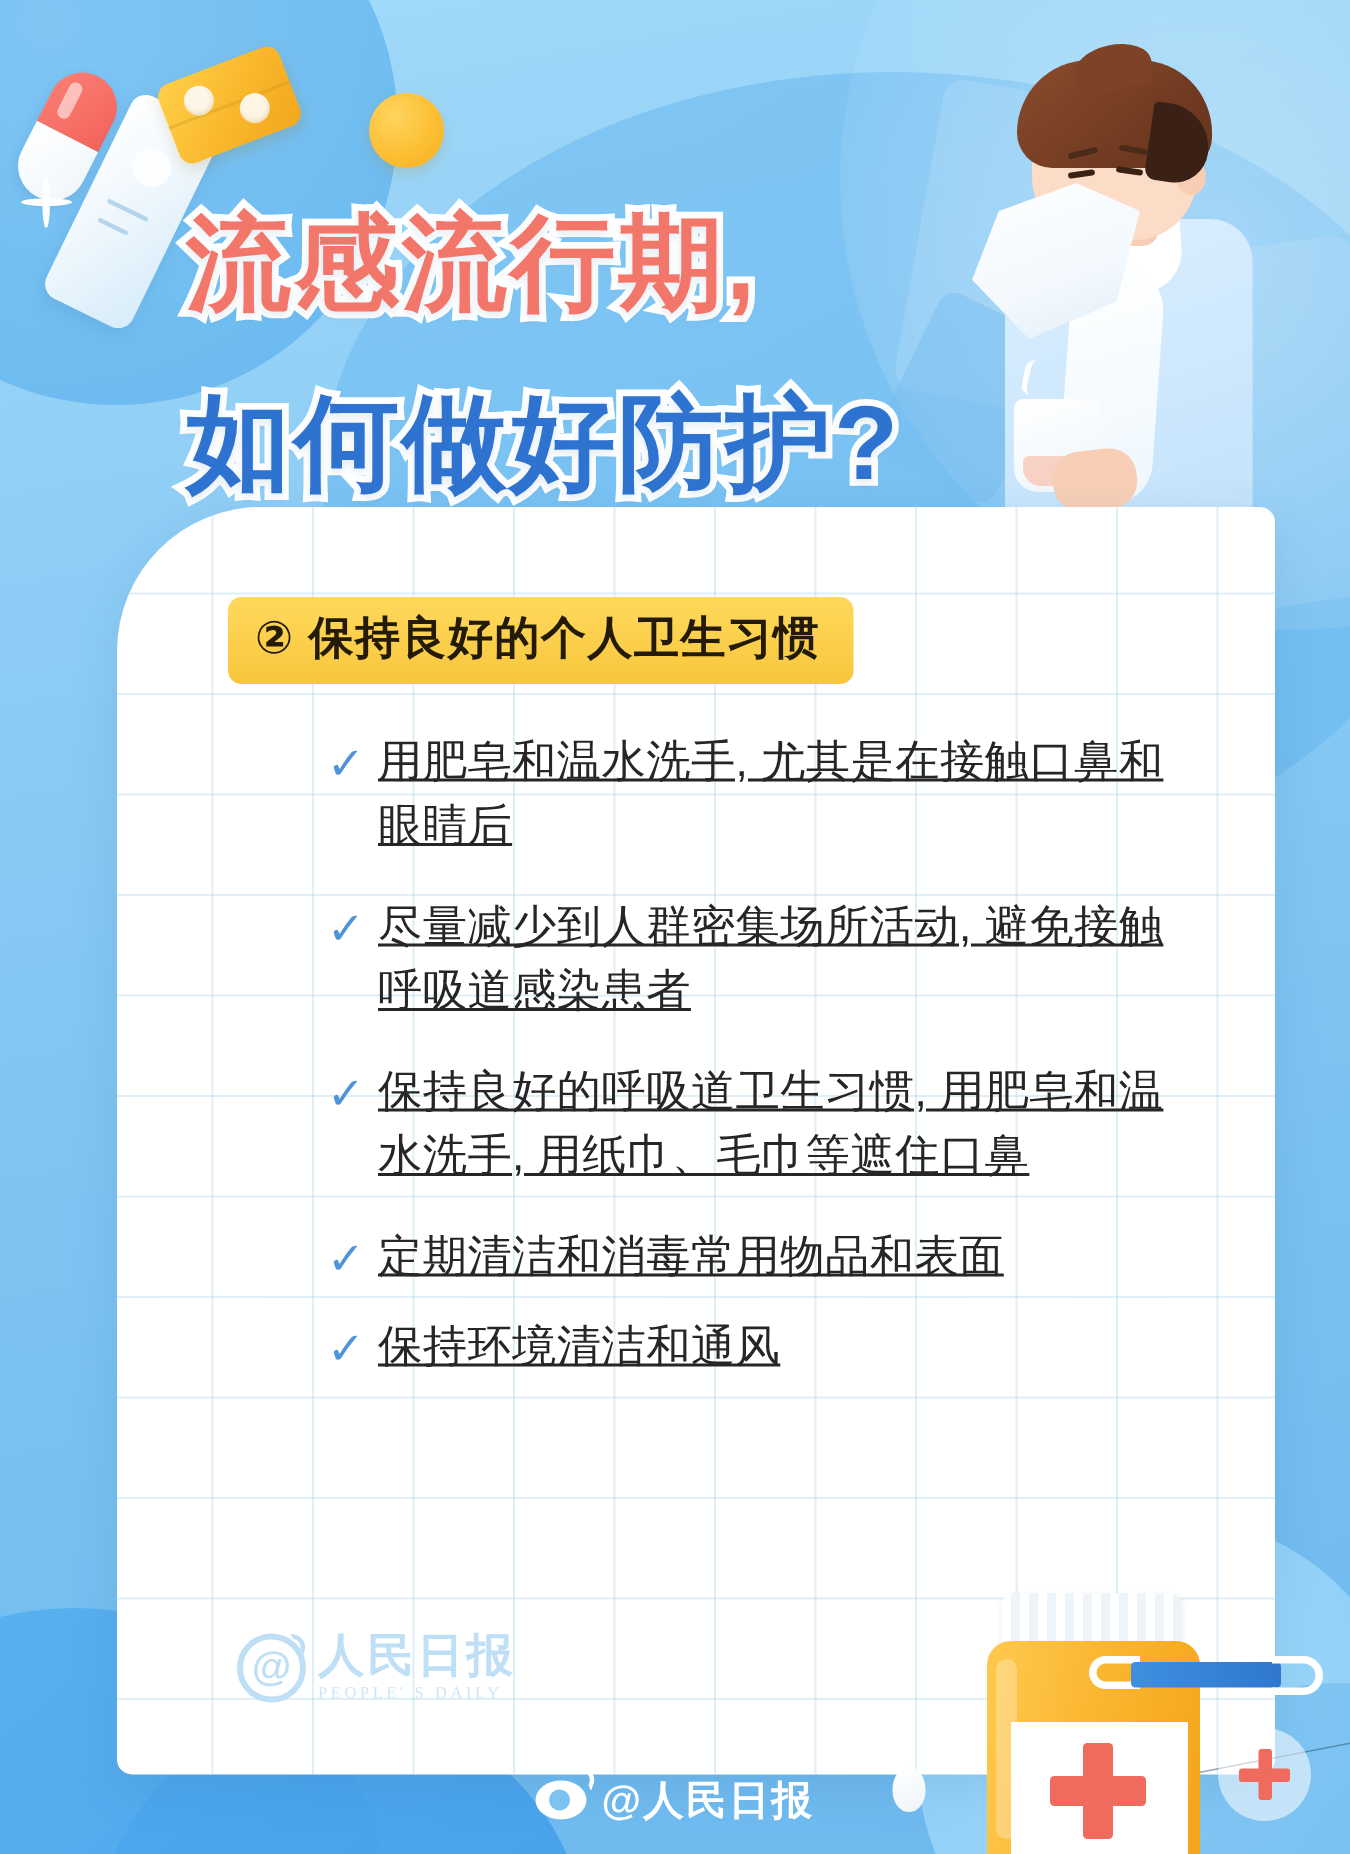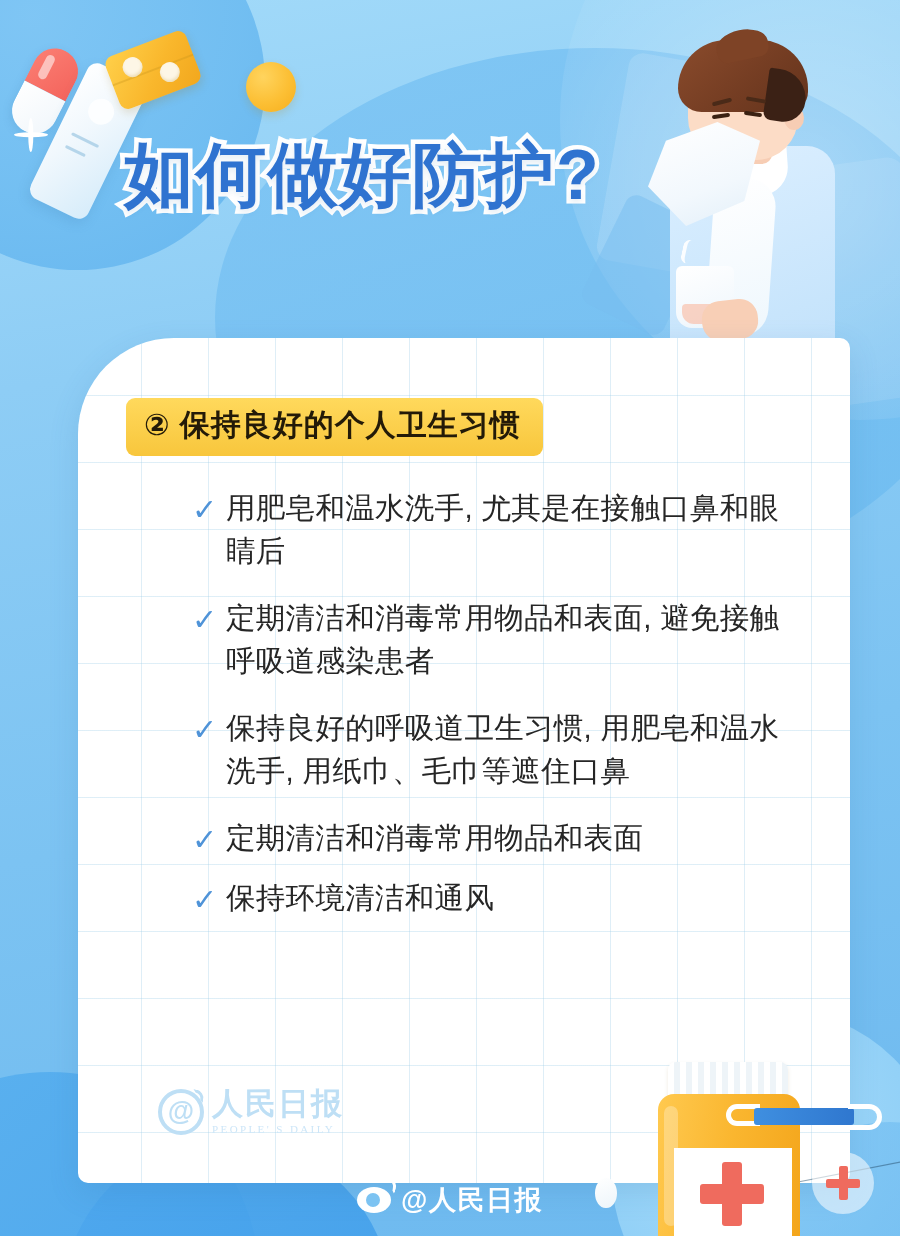--- a/index.html
+++ b/index.html
@@ -211,30 +211,31 @@
   .title-block { position:absolute; left:124px; top:136px; z-index:6; }
   .title-line {
     font-size:70px; font-weight:700; line-height:1.12;
     letter-spacing:2px; white-space:nowrap;
     font-family:"Liberation Sans","DejaVu Sans",sans-serif;
     -webkit-text-stroke:9px #ffffff;
     paint-order:stroke fill;
     text-shadow:0 3px 6px rgba(60,120,170,.14);
   }
   .title-line-1 { color:#f3766a; }
-  .title-line-2 { color:#2f73d0; }
+  .title-line-2 { color:#2f73d0;margin-top:42px; }
 
   
   .card {
     position:absolute; left:78px; top:338px; width:772px; height:845px;
     background:#ffffff;
     border-radius:96px 10px 10px 10px;
     box-shadow:0 10px 30px rgba(50,110,165,.16);
     overflow:hidden;
     z-index:5;
+    padding-left:26px;
   }
   .card-grid {
     position:absolute; inset:0;
     background-image:
       linear-gradient(to right, rgba(160,206,232,.34) 1px, transparent 1px),
       linear-gradient(to bottom, rgba(160,206,232,.34) 1px, transparent 1px);
     background-size:67px 67px;
     background-position:-4px -10px;
     pointer-events:none;
   }
@@ -254,21 +255,21 @@
 
   
   .bullet-row { display:flex; align-items:flex-start; margin-bottom:24px; }
   .bullet-row .chk {
     flex:0 0 auto; width:34px; margin-left:66px; margin-top:2px;
     color:#4f93d8; font-size:30px; font-weight:700; line-height:1.44;
   }
   .bullet-row.tight { margin-bottom:14px; }
   .bullet-row .txt {
     flex:1 1 auto; margin-left:-100px; padding-left:100px;
-    font-size:29.5px; line-height:1.46; color:#262626; letter-spacing:.3px;
+    font-size:29.5px; line-height:1.46; color:#262626; letter-spacing:.3px;text-decoration:underline;
   }
 
   
   .pd-logo {
     position:absolute; left:80px; bottom:48px; display:flex; align-items:center; gap:8px; z-index:3;
   }
   .pd-at {
     width:46px; height:46px; border:4px solid #bedff5; border-radius:50%;
     position:relative;
     display:flex; align-items:center; justify-content:center;
@@ -418,39 +419,40 @@
     <div class="cheek"></div>
     <div class="arm"></div>
     <div class="tissue"></div>
     <div class="steam"></div>
     <div class="cup"></div>
     <div class="cup-liquid"></div>
     <div class="hand"></div>
   </div>
 
   <div class="title-block">
+    <div class="title-line title-line-1">流感流行期,</div>
     <div class="title-line title-line-2">如何做好防护?</div>
   </div>
 
   <div class="card">
     <div class="card-grid"></div>
 
     <div class="card-inner">
       <div class="section-badge">② 保持良好的个人卫生习惯</div>
 
       <div class="bullets">
 
         <div class="bullet-row">
           <span class="chk">✓</span>
           <span class="txt">用肥皂和温水洗手, 尤其是在接触口鼻和眼睛后</span>
         </div>
 
         <div class="bullet-row">
           <span class="chk">✓</span>
-          <span class="txt">定期清洁和消毒常用物品和表面, 避免接触呼吸道感染患者</span>
+          <span class="txt">尽量减少到人群密集场所活动, 避免接触呼吸道感染患者</span>
         </div>
 
         <div class="bullet-row">
           <span class="chk">✓</span>
           <span class="txt">保持良好的呼吸道卫生习惯, 用肥皂和温水洗手, 用纸巾、毛巾等遮住口鼻</span>
         </div>
 
         <div class="bullet-row tight">
           <span class="chk">✓</span>
           <span class="txt">定期清洁和消毒常用物品和表面</span>

